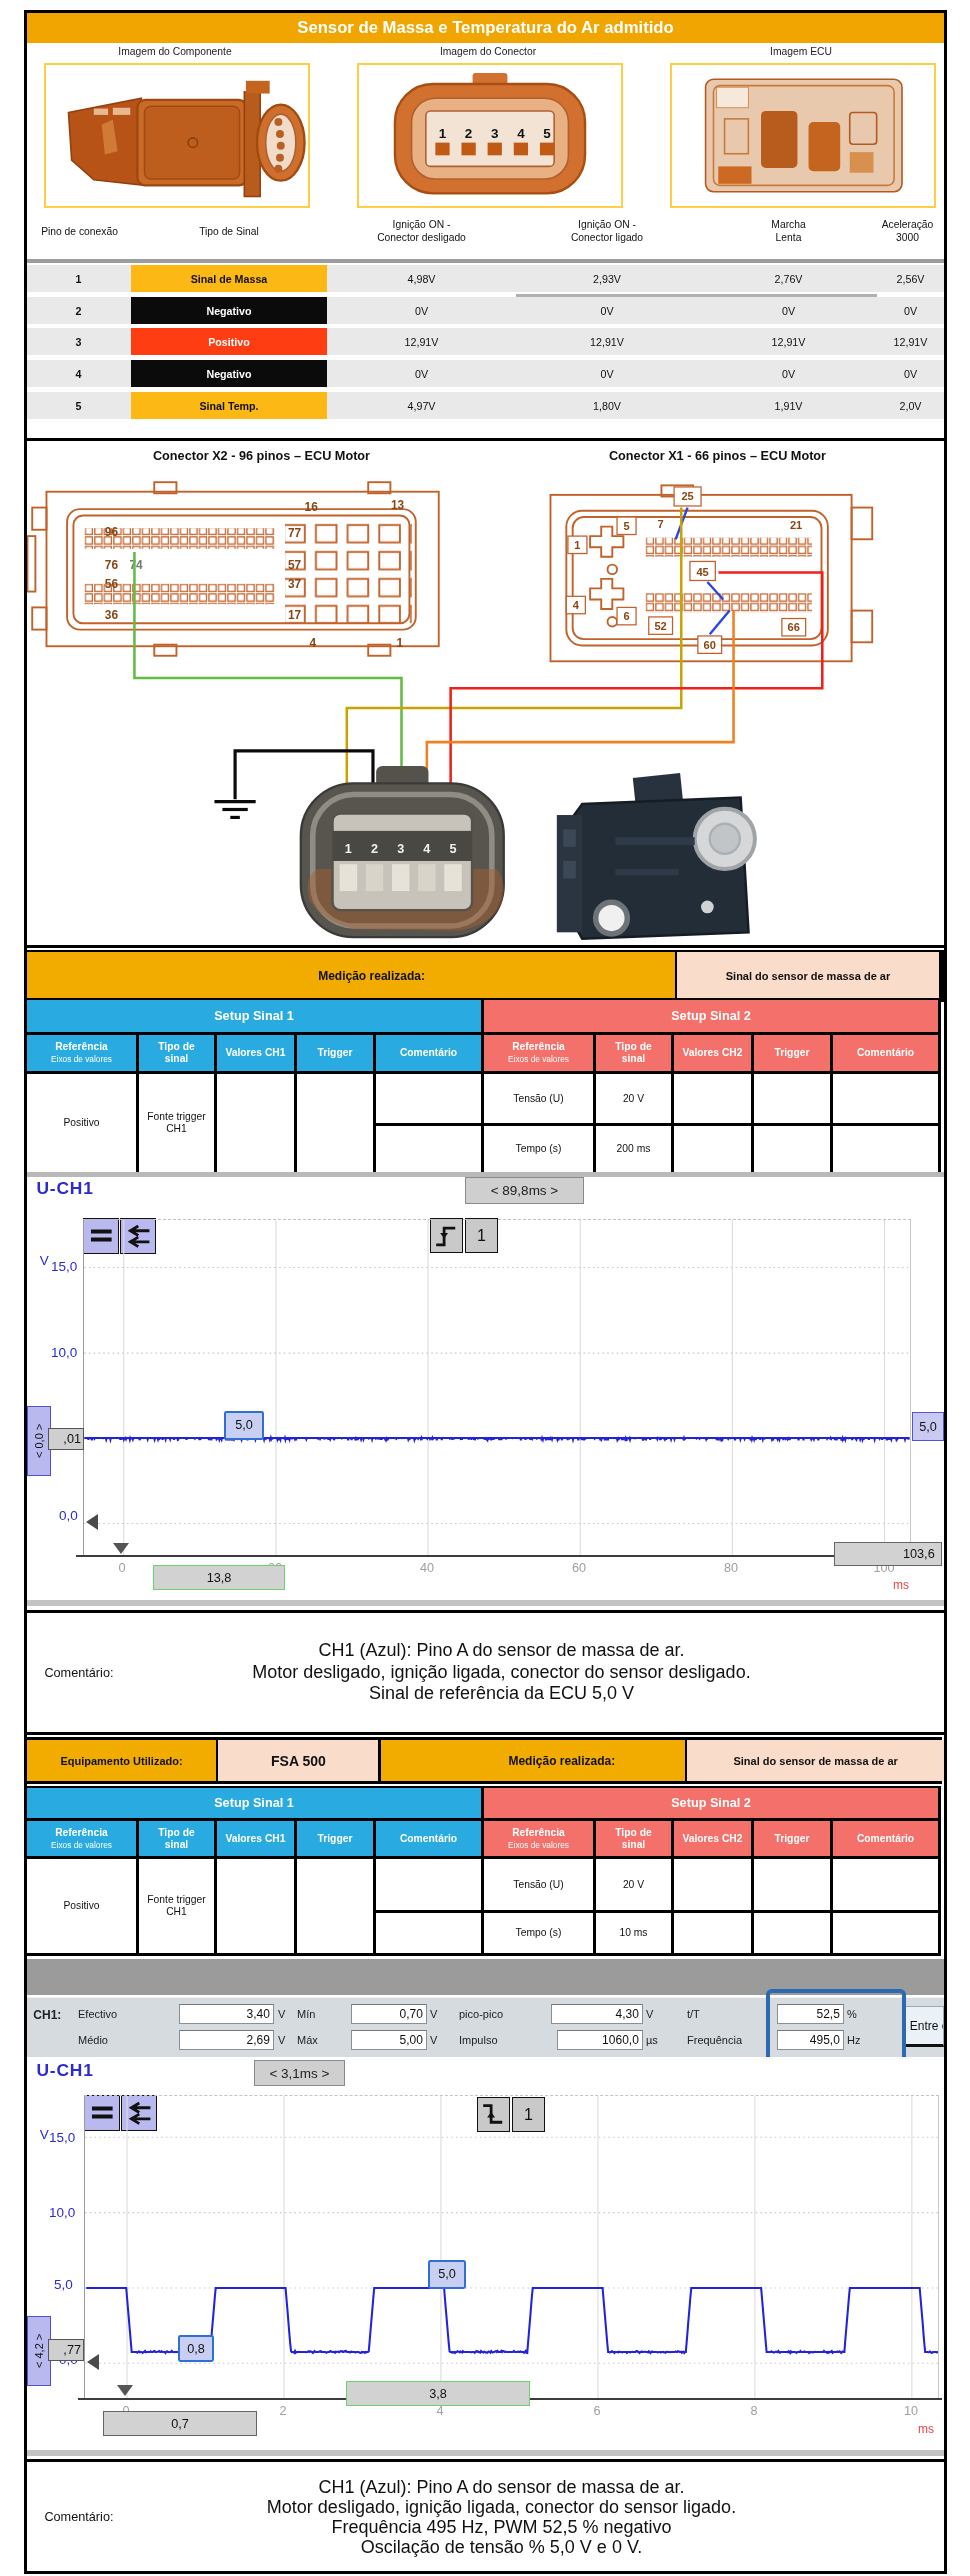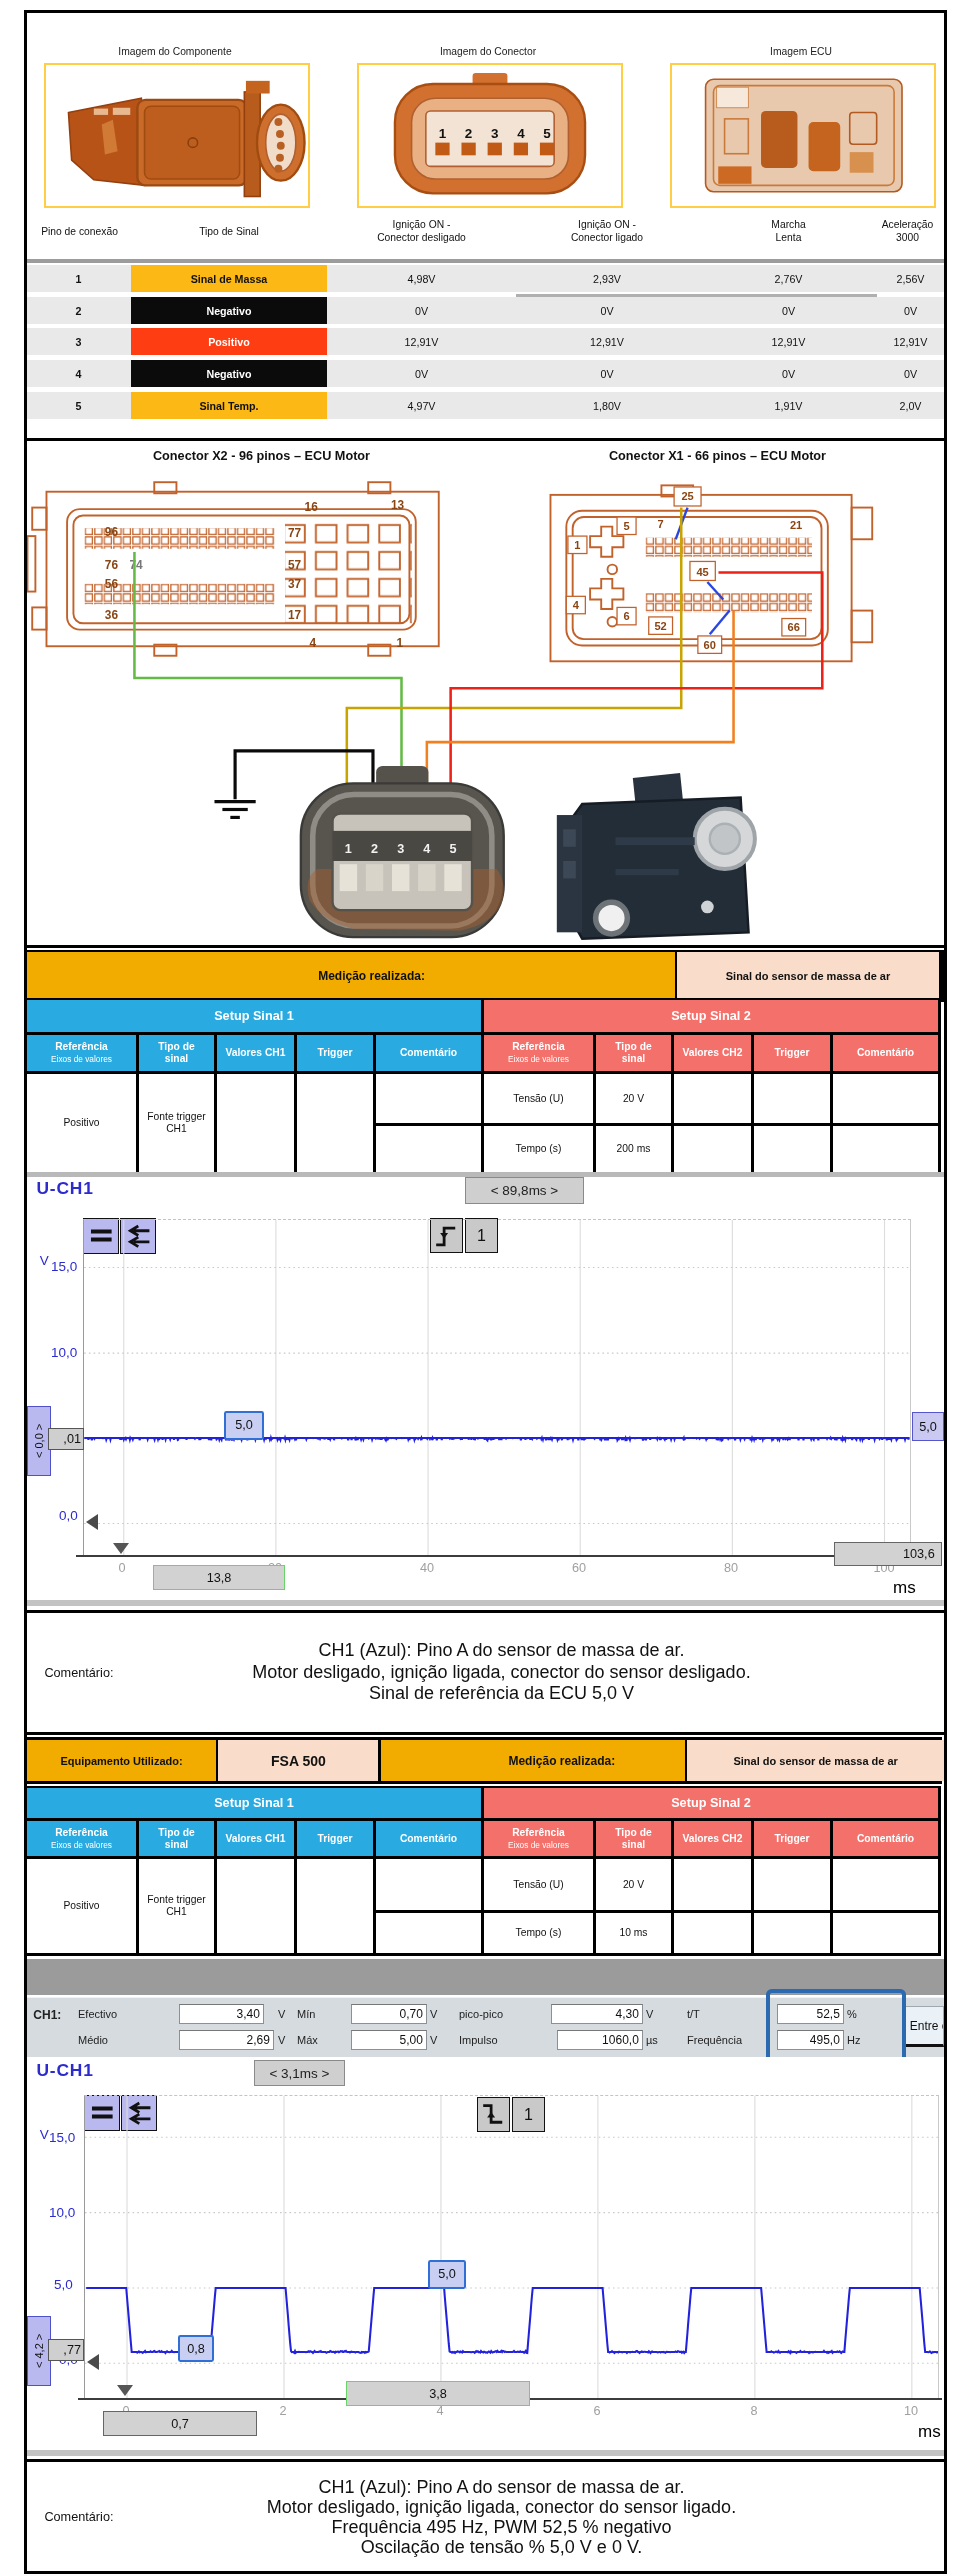--- a/index.html
+++ b/index.html
@@ -49,21 +49,21 @@
   .iconbox{position:absolute;width:36px;height:36px;background:#b9b9f0;border:1.6px solid #111;
     box-sizing:border-box;display:flex;align-items:center;justify-content:center;}
   .trigbox{position:absolute;width:33px;height:35px;background:#c9c9c9;border:1.6px solid #111;
     box-sizing:border-box;display:flex;align-items:center;justify-content:center;color:#111;
     font-size:16px;}
   .plot{position:absolute;border-top:1.6px dashed #c4c4c4;border-left:1.6px solid #9a9a9a;
     border-right:0.8px solid #c9c9c9;}
   .axisline{position:absolute;height:2.4px;background:#3c3c3c;}
   .ylab{position:absolute;color:#2b2bd0;font-size:13.5px;}
   .xlab{position:absolute;color:#a0a0a0;font-size:12.7px;width:40px;text-align:center;}
-  .msu{position:absolute;color:#000000;font-size:17px;}
+  .msu{position:absolute;color:#ef4444;font-size:12px;}
   .cursorV{position:absolute;width:24px;background:#b9b9f0;border:1.6px solid #5050c8;
     box-sizing:border-box;color:#111;font-size:11px;display:flex;align-items:center;
     justify-content:center;writing-mode:vertical-rl;transform:rotate(180deg);}
   .posbox{position:absolute;width:36px;height:22px;background:#cfcfcf;border:1.6px solid #555;
     box-sizing:border-box;font-size:12.7px;color:#111;display:flex;align-items:center;
     justify-content:flex-end;padding-right:2.4px;}
   .bluetag{position:absolute;background:#c9cff2;border:2.4px solid #2f6fd6;border-radius:2.4px;
     box-sizing:border-box;font-size:12.7px;color:#111;display:flex;align-items:center;
     justify-content:center;}
   .lavtag{position:absolute;background:#c9c9f2;border:0.8px solid #5555cc;font-size:12.7px;color:#111;
@@ -93,20 +93,21 @@
     font-size:12px;color:#111;overflow:hidden;white-space:nowrap;display:flex;align-items:center;
     padding-left:4.8px;box-sizing:border-box;}
   svg text{font-family:"Liberation Sans",sans-serif;}
 </style>
 </head>
 <body>
 
 <div class="page">
   <div class="abs frame"></div>
 
+  <div class="abs titlebar">Sensor de Massa e Temperatura do Ar admitido</div>
 
   <div class="abs caption" style="left:44px;width:262px;">Imagem do Componente</div>
   <div class="abs caption" style="left:357px;width:262px;">Imagem do Conector</div>
   <div class="abs caption" style="left:670px;width:262px;">Imagem ECU</div>
 
   <div class="abs imgbox" style="left:44px;">
     <svg viewBox="0 0 330 178">
       <path d="M28,60 L120,42 L124,152 L60,145 L32,120 Z" fill="#b85318" stroke="#93400e" stroke-width="2"></path>
       <rect x="60" y="55" width="18" height="8" fill="#e8b98f"></rect>
       <rect x="84" y="54" width="22" height="9" fill="#e8b98f"></rect>
@@ -576,21 +577,21 @@
       </div>
     <div class="sg-c"></div>
       <div class="sg-c"></div>
   </div>
 
   <div class="abs" style="left:27px;top:1959px;width:917px;height:36px;background:#9b9b9b;"></div>
 
   <div class="abs measpanel">
     <div class="mlabel" style="left:6.3px;top:9.5px;font-weight:bold;font-size:12px;">CH1:</div>
     <div class="mlabel" style="left:51px;top:10.3px;">Efectivo</div>
-    <div class="mfield" style="left:152px;top:6.3px;width:85px;">3,40</div>
+    <div class="mfield" style="left:152px;top:6.3px;width:95px;">3,40</div>
     <div class="munit" style="left:251px;top:10.3px;">V</div>
     <div class="mlabel" style="left:270px;top:10.3px;">Mín</div>
     <div class="mfield" style="left:324px;top:6.3px;width:76px;">0,70</div>
     <div class="munit" style="left:403px;top:10.3px;">V</div>
     <div class="mlabel" style="left:432px;top:10.3px;">pico-pico</div>
     <div class="mfield" style="left:524px;top:6.3px;width:92px;">4,30</div>
     <div class="munit" style="left:619px;top:10.3px;">V</div>
     <div class="mlabel" style="left:660px;top:10.3px;">t/T</div>
     <div class="mfield" style="left:750px;top:6.3px;width:67px;">52,5</div>
     <div class="munit" style="left:820px;top:10.3px;">%</div>

